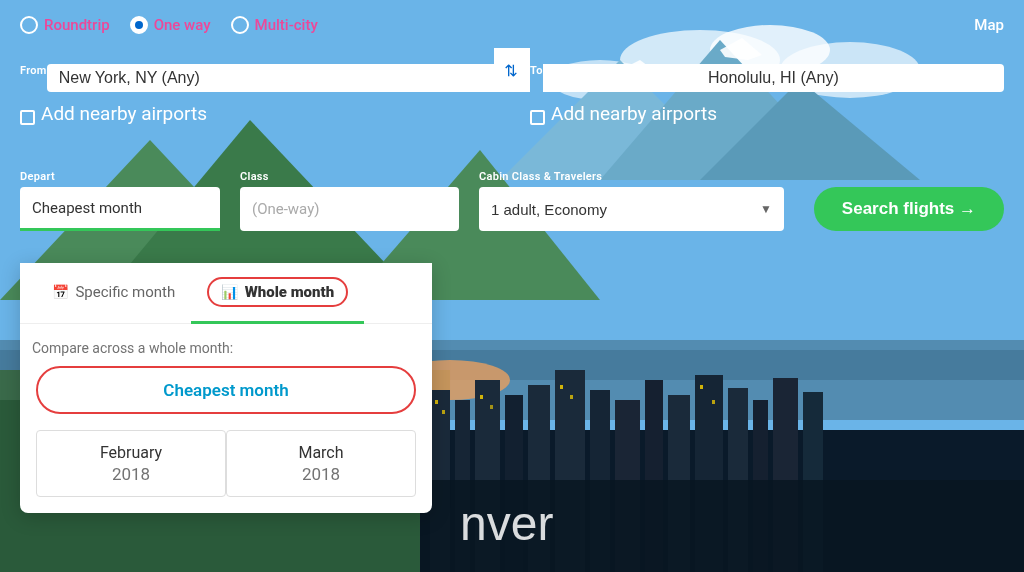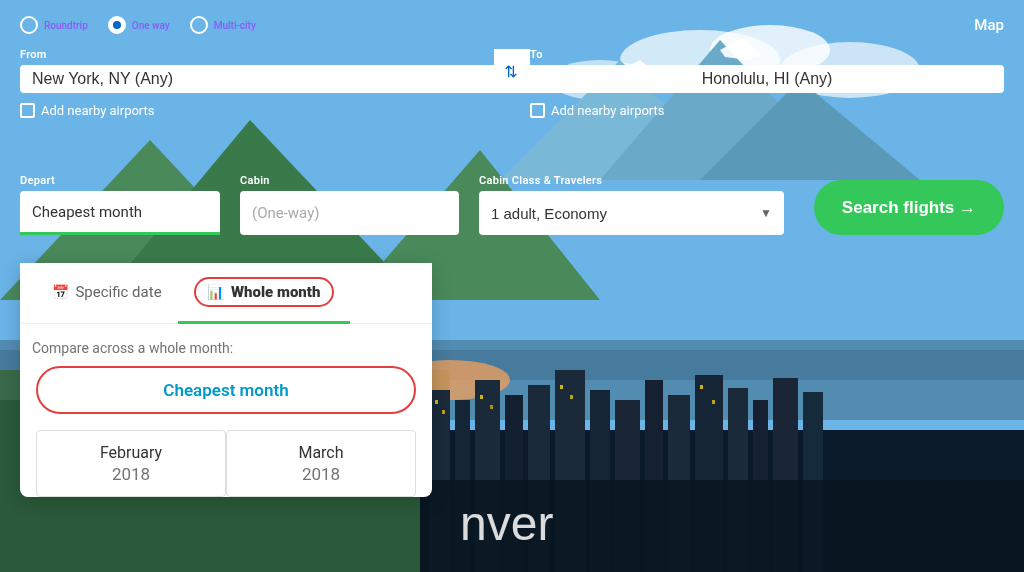--- a/index.html
+++ b/index.html
@@ -67,22 +67,22 @@
     .trip-types {
       display: flex;
       gap: 20px;
       align-items: center;
     }
 
     .radio-option {
       display: flex;
       align-items: center;
       gap: 6px;
-      color: #8b5cf6;
-      font-size: 10px;
+      color: #ec4899;
+      font-size: 15px;
       font-weight: 500;
       cursor: pointer;
     }
 
     .radio-circle {
       width: 18px;
       height: 18px;
       border-radius: 50%;
       border: 2px solid white;
       background: white;
@@ -118,21 +118,21 @@
     
     .from-to-row {
       display: flex;
       gap: 0;
       margin-bottom: 10px;
       align-items: flex-end;
     }
 
     .field-group {
       display: flex;
-      flex-direction: column;
+      flex-direction: row;
       flex: 1;
     }
 
     .field-label {
       color: white;
       font-size: 11px;
       font-weight: 600;
       margin-bottom: 4px;
       letter-spacing: 0.3px;
     }
@@ -178,21 +178,21 @@
       display: flex;
       gap: 0;
       margin-bottom: 14px;
     }
 
     .nearby-check {
       display: flex;
       align-items: flex-end;
       gap: 6px;
       color: white;
-      font-size: 13px;
+      font-size: 19px;
       cursor: pointer;
       flex: 1;
     }
 
     .checkbox {
       width: 15px;
       height: 15px;
       border: 2px solid white;
       background: transparent;
       border-radius: 2px;
@@ -279,21 +279,21 @@
       right: 12px;
       top: 50%;
       transform: translateY(-50%);
       pointer-events: none;
       color: #666;
       font-size: 12px;
     }
 
     
     .search-btn {
-      height: 55px;
+      height: 44px;
       background: #34c759;
       border: none;
       border-radius: 28px;
       padding: 0 28px;
       font-size: 17px;
       font-weight: 700;
       color: white;
       cursor: pointer;
       white-space: nowrap;
       display: flex;
@@ -368,21 +368,21 @@
       color: #0099cc;
       font-size: 17px;
       font-weight: 600;
     }
 
     
     .month-grid {
       display: grid;
       grid-template-columns: 1fr 1fr;
       gap: 0;
-      padding: 0 16px 0;
+      padding: 0 16px 16px;
     }
 
     .month-cell {
       border: 1px solid #ddd;
       border-radius: 4px;
       padding: 12px;
       text-align: center;
       cursor: pointer;
     }
 
@@ -531,21 +531,21 @@
   <div class="controls-row">
 
     <div class="depart-group">
       <div class="control-label">Depart</div>
       <div class="control-input depart-input-box" style="border-radius:4px 4px 0 0; border-bottom: 3px solid #34c759;">
         <span>Cheapest month</span>
       </div>
     </div>
 
     <div class="return-group">
-      <div class="control-label">Cabin</div>
+      <div class="control-label">Class</div>
       <div class="control-input return-input-box" style="color:#aaa;">
         <span>(One-way)</span>
       </div>
     </div>
 
     <div class="cabin-group">
       <div class="control-label">Cabin Class &amp; Travelers</div>
       <div class="cabin-wrapper">
         <select class="cabin-select">
           <option>1 adult, Economy</option>
@@ -560,21 +560,21 @@
 
   </div>
 
 </div>
 
 <div class="dropdown-panel">
 
   <div class="tab-row">
     <div class="tab-item">
       <span class="tab-icon">📅</span>
-      <span>Specific date</span>
+      <span>Specific month</span>
     </div>
     <div class="tab-item active">
       <span class="whole-month-oval" style="display:flex; align-items:center; gap:6px;">
         <span class="tab-icon">📊</span>
         <strong>Whole month</strong>
       </span>
     </div>
   </div>
 
   <div class="compare-text">Compare across a whole month:</div>

